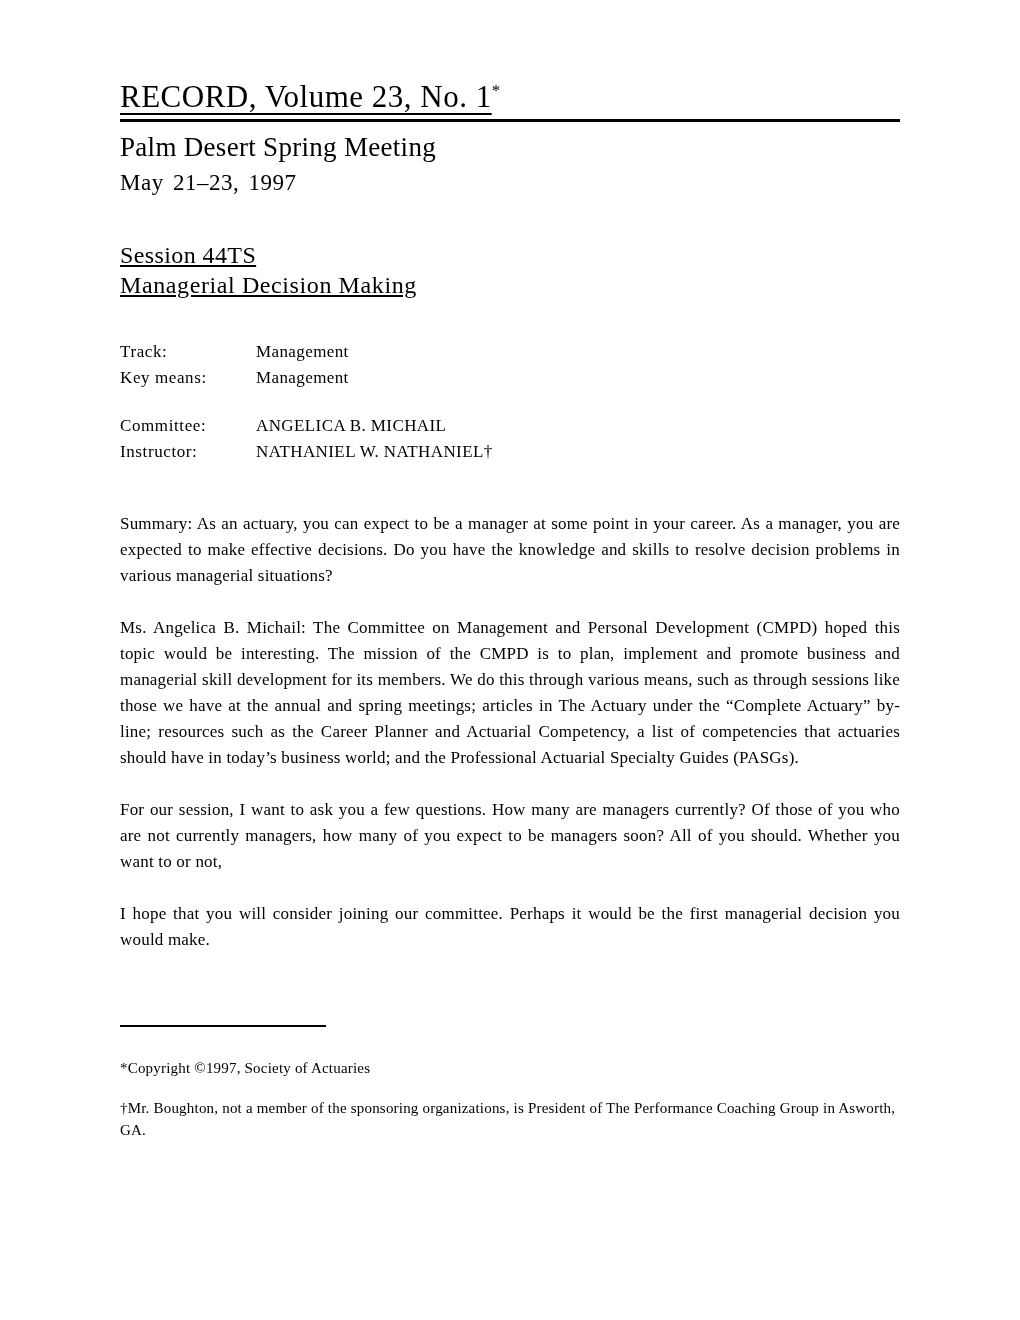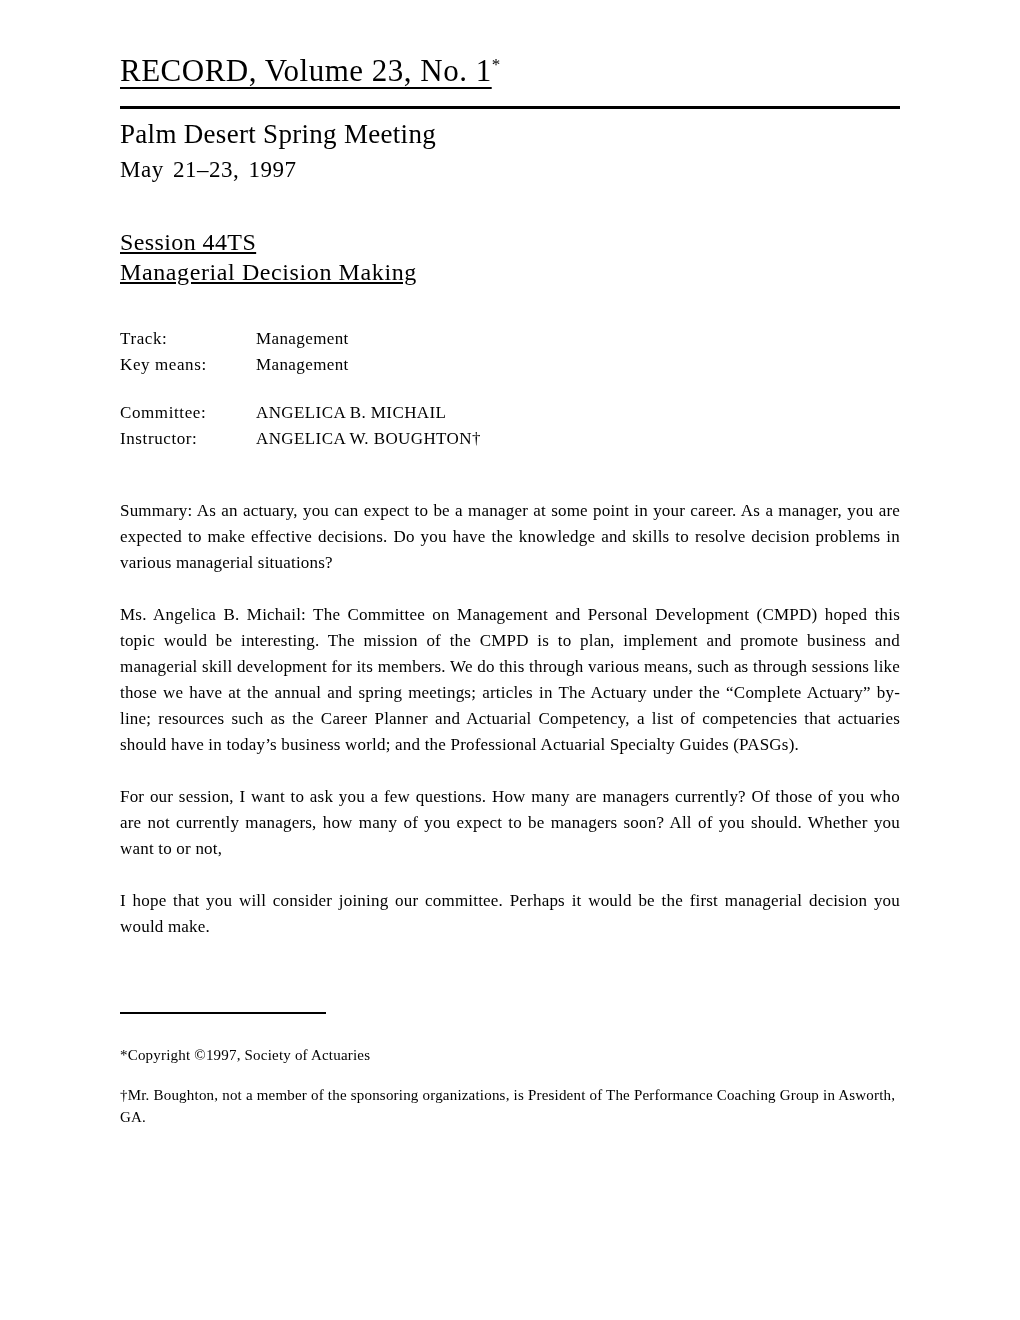--- a/index.html
+++ b/index.html
@@ -17,21 +17,22 @@
     position: relative;
   }
 
   
   .doc-title {
     font-size: 31px;
     font-weight: normal;
     letter-spacing: 0.5px;
     line-height: 1.2;
     border-bottom: 3px solid #000;
-    padding-bottom: 17px;
+    padding-bottom: 4px;
+    margin-top: 26px;
   }
   .doc-title-text {
     text-decoration: underline;
     text-decoration-thickness: 2px;
     text-underline-offset: 6px;
   }
   .title-marker {
     font-size: 17px;
     vertical-align: super;
     line-height: 0;
@@ -124,21 +125,21 @@
     </div>
   </section>
 
   <section class="meta speakers">
     <div class="meta-row">
       <span class="meta-label">Committee:</span>
       <span class="meta-value">ANGELICA B. MICHAIL</span>
     </div>
     <div class="meta-row">
       <span class="meta-label">Instructor:</span>
-      <span class="meta-value">ANGELICA W. BOUGHTON†</span>
+      <span class="meta-value">NATHANIEL W. NATHANIEL†</span>
     </div>
   </section>
 
   <main class="body-text">
     <p class="para">Summary: As an actuary, you can expect to be a manager at some point in your career. As a manager, you are expected to make effective decisions. Do you have the knowledge and skills to resolve decision problems in various managerial situations?</p>
     <p class="para">Ms. Angelica B. Michail: The Committee on Management and Personal Development (CMPD) hoped this topic would be interesting. The mission of the CMPD is to plan, implement and promote business and managerial skill development for its members. We do this through various means, such as through sessions like those we have at the annual and spring meetings; articles in The Actuary under the “Complete Actuary” by-line; resources such as the Career Planner and Actuarial Competency, a list of competencies that actuaries should have in today’s business world; and the Professional Actuarial Specialty Guides (PASGs).</p>
     <p class="para">For our session, I want to ask you a few questions. How many are managers currently? Of those of you who are not currently managers, how many of you expect to be managers soon? All of you should. Whether you want to or not,</p>
     <p class="para">I hope that you will consider joining our committee. Perhaps it would be the first managerial decision you would make.</p>
   </main>
 

